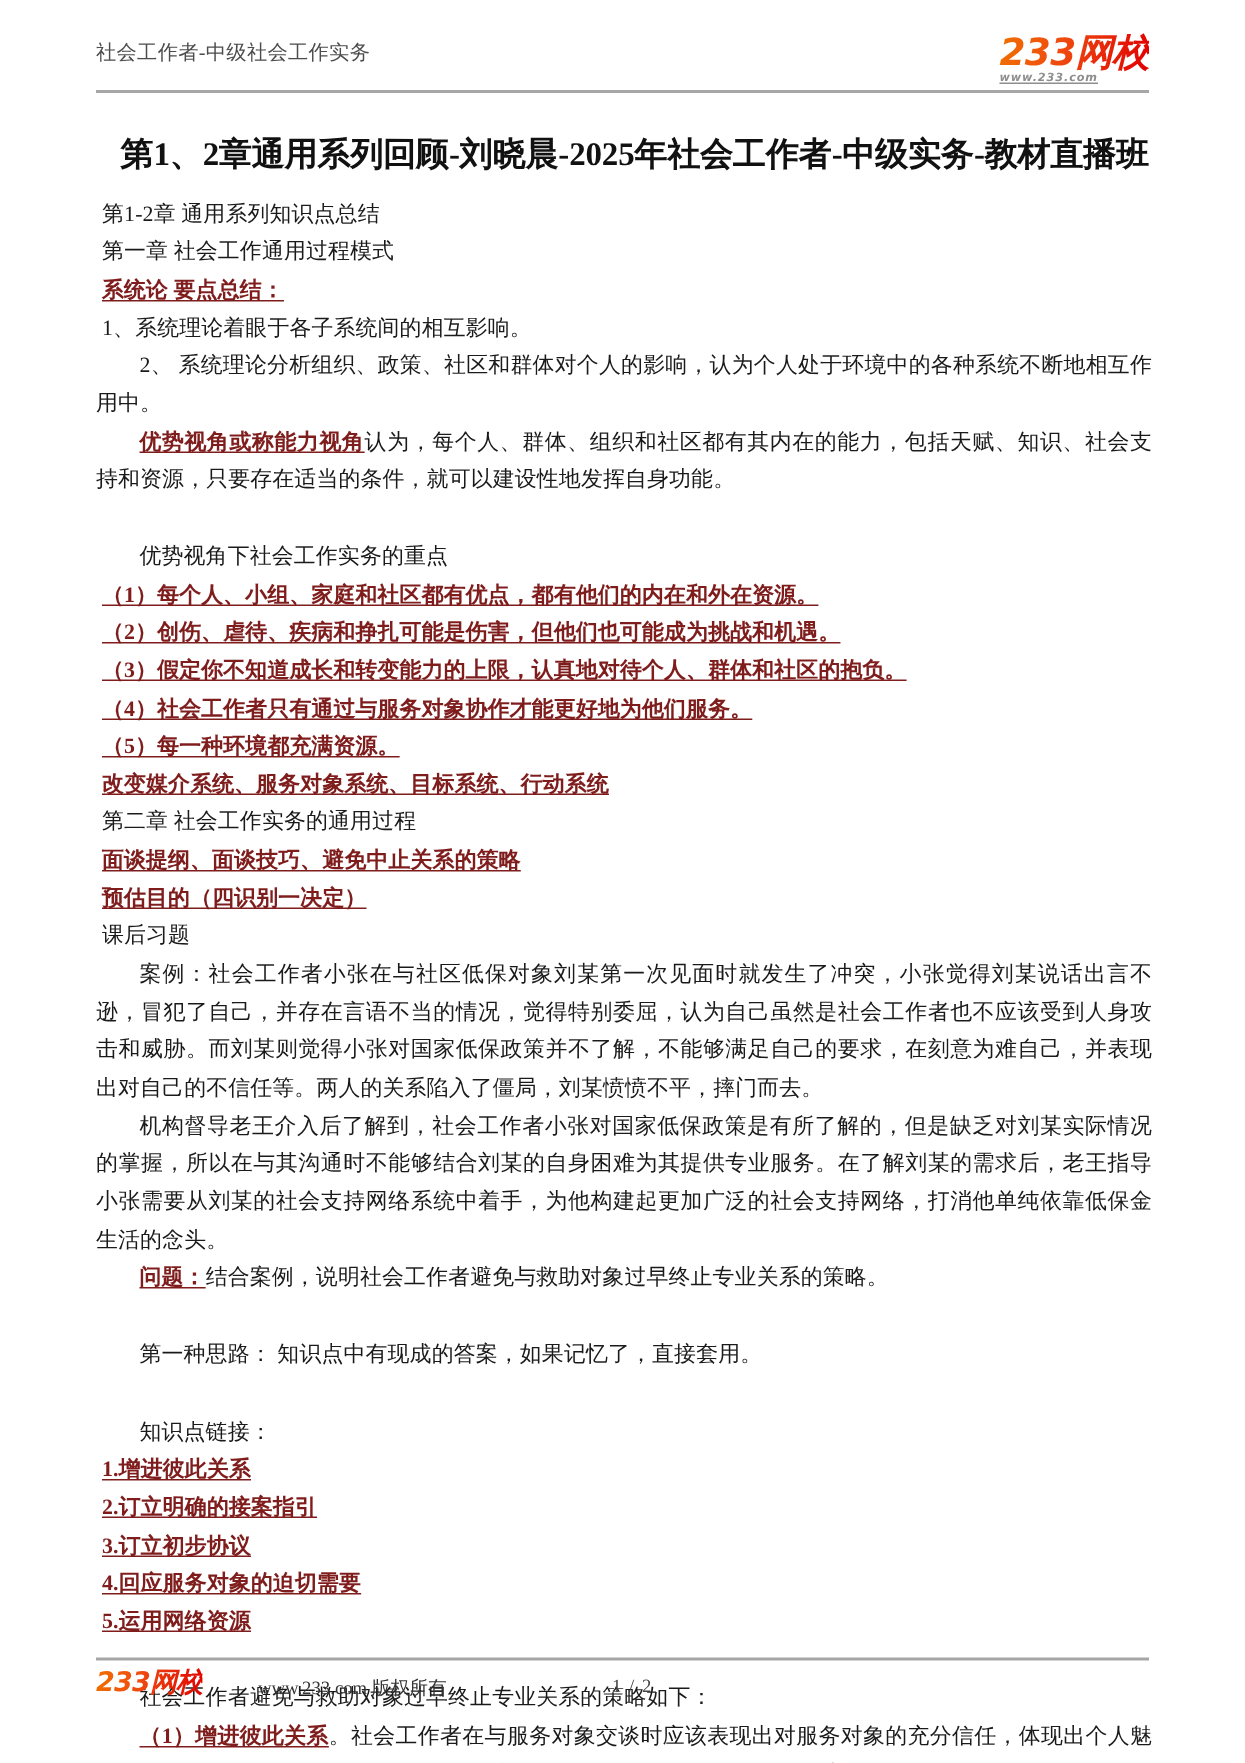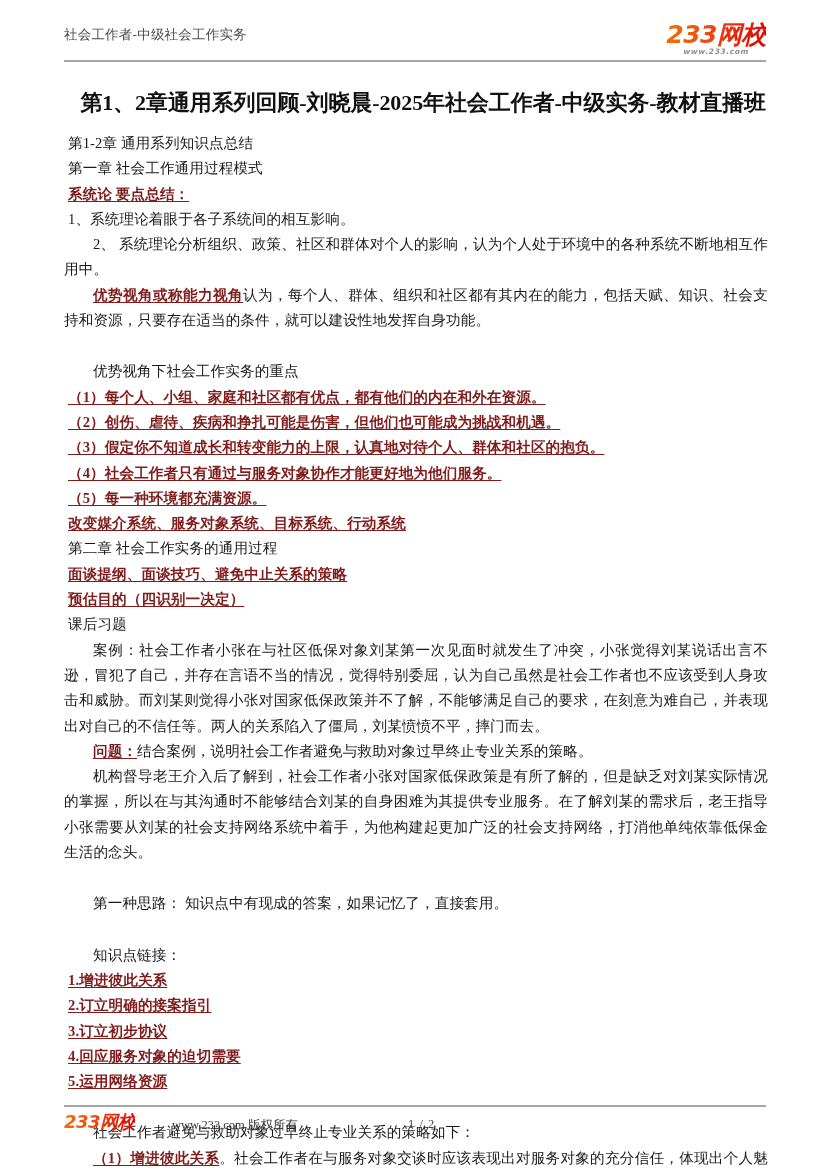--- a/index.html
+++ b/index.html
@@ -70,22 +70,23 @@
     -webkit-text-fill-color: transparent;
   }
   .logo-sub {
     display: block;
     font-family: "DejaVu Sans", sans-serif;
     font-weight: bold;
     font-style: italic;
     font-size: 7.5px;
     color: #8e8e8e;
     letter-spacing: 0.6px;
-    text-align: center;
+    text-align: left;
     margin-top: 1px;
+    text-decoration: underline;
   }
 
   .header-logo {
     position: absolute;
     right: 0;
     top: 0;
     text-align: right;
   }
 
   
@@ -225,22 +226,22 @@
     <p class="line indent-sm"><span class="red">（2）创伤、虐待、疾病和挣扎可能是伤害，但他们也可能成为挑战和机遇。</span></p>
     <p class="line indent-sm"><span class="red">（3）假定你不知道成长和转变能力的上限，认真地对待个人、群体和社区的抱负。</span></p>
     <p class="line indent-sm"><span class="red">（4）社会工作者只有通过与服务对象协作才能更好地为他们服务。</span></p>
     <p class="line indent-sm"><span class="red">（5）每一种环境都充满资源。</span></p>
     <p class="line indent-sm"><span class="red">改变媒介系统、服务对象系统、目标系统、行动系统</span></p>
     <p class="line indent-sm">第二章  社会工作实务的通用过程</p>
     <p class="line indent-sm"><span class="red">面谈提纲、面谈技巧、避免中止关系的策略</span></p>
     <p class="line indent-sm"><span class="red">预估目的（四识别一决定）</span></p>
     <p class="line indent-sm">课后习题</p>
     <p class="para">案例：社会工作者小张在与社区低保对象刘某第一次见面时就发生了冲突，小张觉得刘某说话出言不逊，冒犯了自己，并存在言语不当的情况，觉得特别委屈，认为自己虽然是社会工作者也不应该受到人身攻击和威胁。而刘某则觉得小张对国家低保政策并不了解，不能够满足自己的要求，在刻意为难自己，并表现出对自己的不信任等。两人的关系陷入了僵局，刘某愤愤不平，摔门而去。</p>
+    <p class="para">机构督导老王介入后了解到，社会工作者小张对国家低保政策是有所了解的，但是缺乏对刘某实际情况的掌握，所以在与其沟通时不能够结合刘某的自身困难为其提供专业服务。在了解刘某的需求后，老王指导小张需要从刘某的社会支持网络系统中着手，为他构建起更加广泛的社会支持网络，打消他单纯依靠低保金生活的念头。</p>
     <p class="para"><span class="red">问题：</span><span>结合案例，说明社会工作者避免与救助对象过早终止专业关系的策略。</span></p>
-    <p class="para">机构督导老王介入后了解到，社会工作者小张对国家低保政策是有所了解的，但是缺乏对刘某实际情况的掌握，所以在与其沟通时不能够结合刘某的自身困难为其提供专业服务。在了解刘某的需求后，老王指导小张需要从刘某的社会支持网络系统中着手，为他构建起更加广泛的社会支持网络，打消他单纯依靠低保金生活的念头。</p>
     <p class="line indent">第一种思路：  知识点中有现成的答案，如果记忆了，直接套用。</p>
     <p class="line indent">知识点链接：</p>
     <p class="line indent-sm"><span class="red">1.增进彼此关系</span></p>
     <p class="line indent-sm"><span class="red">2.订立明确的接案指引</span></p>
     <p class="line indent-sm"><span class="red">3.订立初步协议</span></p>
     <p class="line indent-sm"><span class="red">4.回应服务对象的迫切需要</span></p>
     <p class="line indent-sm"><span class="red">5.运用网络资源</span></p>
     <p class="line indent">社会工作者避免与救助对象过早终止专业关系的策略如下：</p>
     <p class="para"><span class="red">（1）增进彼此关系</span><span>。社会工作者在与服务对象交谈时应该表现出对服务对象的充分信任，体现出个人魅力以此来吸引服务对象，同时运用自己的专业知识来帮助服务对象。（</span><span class="red-plain">结合案例</span><span>）</span></p>
 

